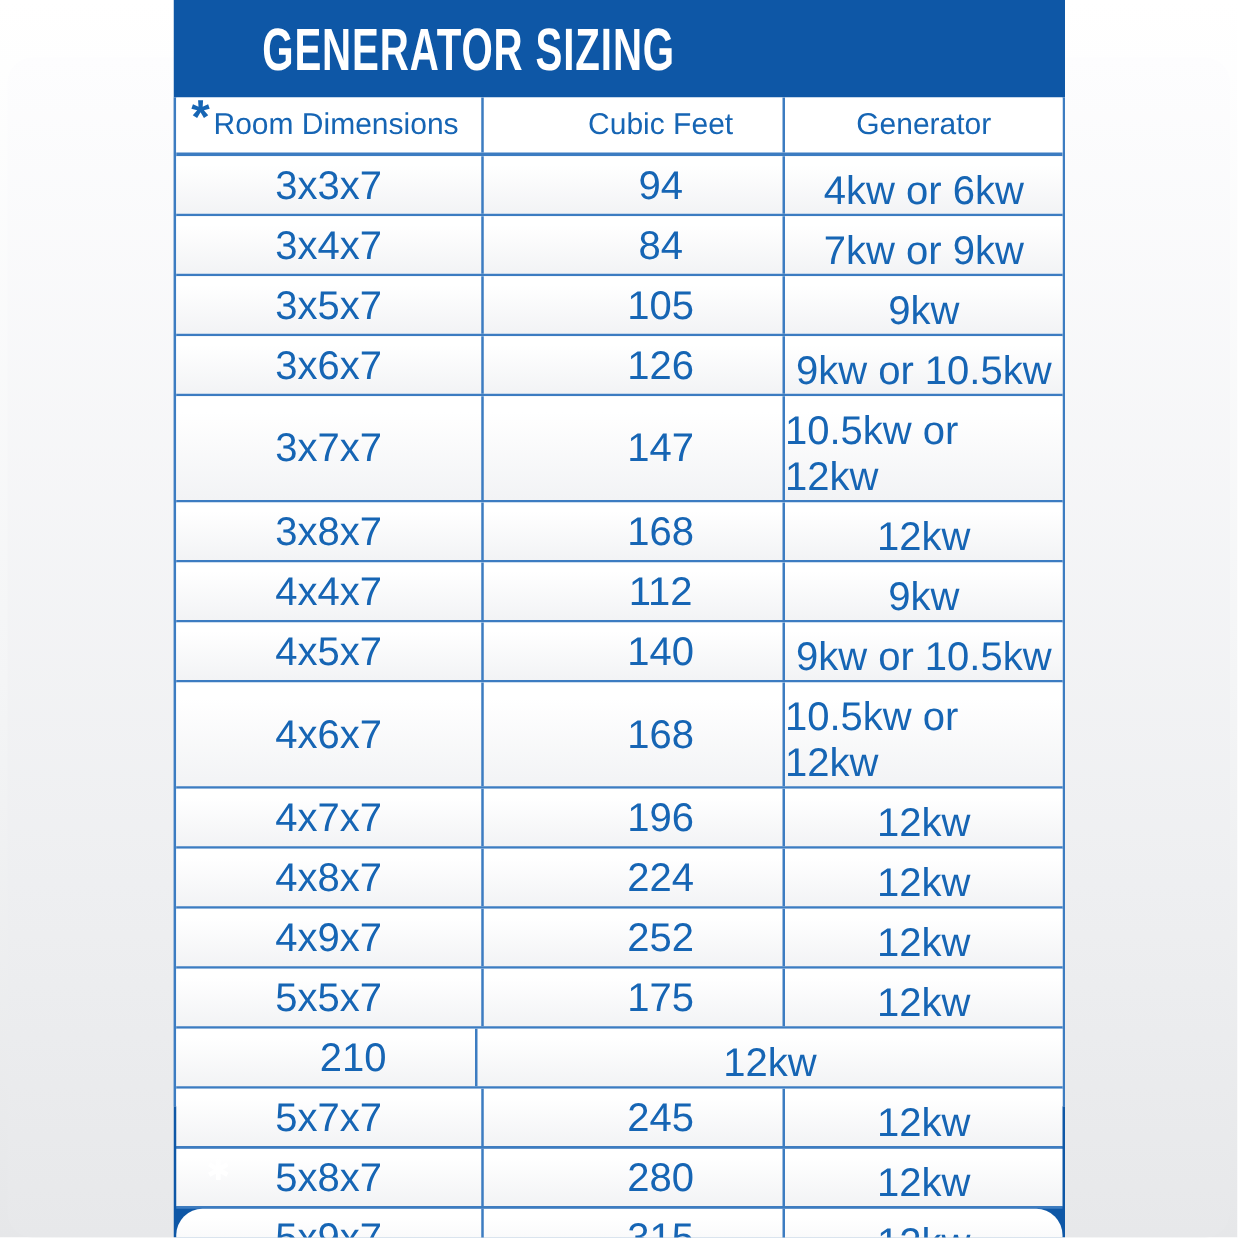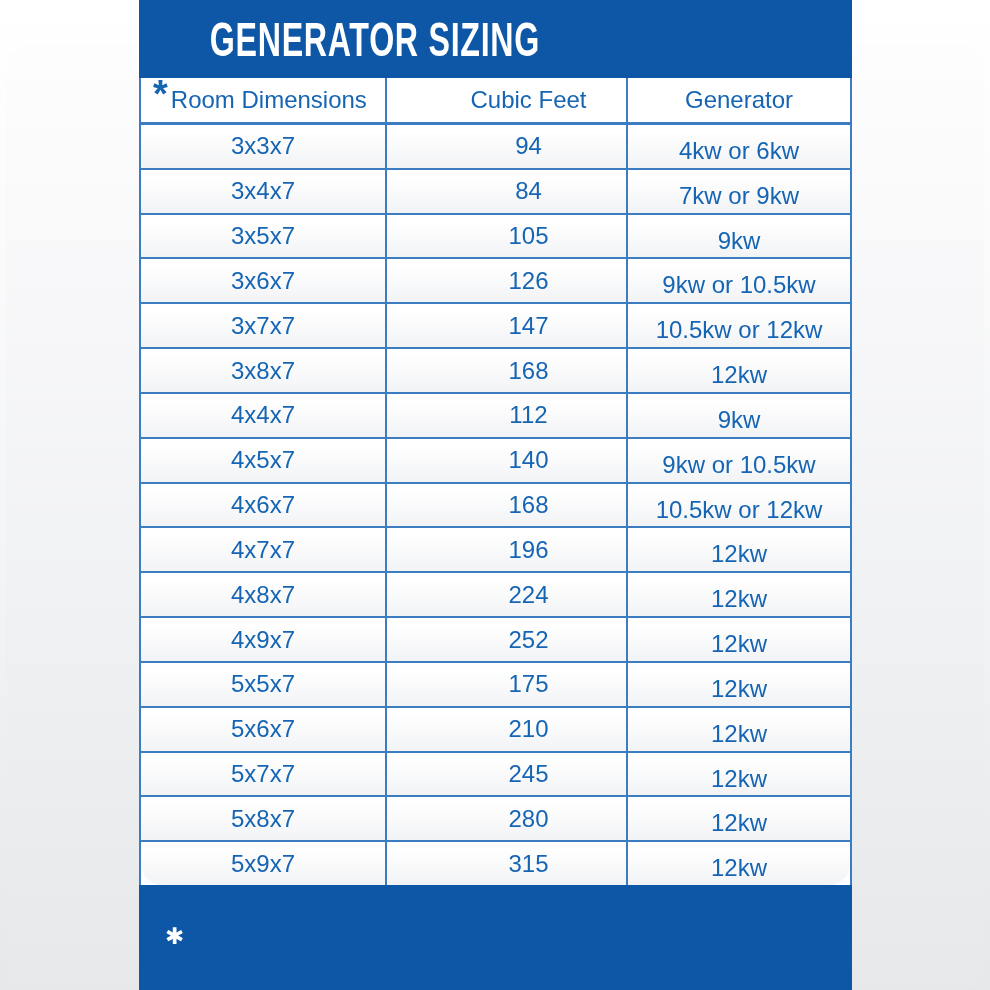--- a/index.html
+++ b/index.html
@@ -61,21 +61,21 @@
   .tbody{flex:1;display:flex;flex-direction:column;}
   .trow{
     flex:1;display:flex;
     border-bottom:2px solid var(--border-blue);
     background:linear-gradient(180deg,var(--row-bg-top) 15%,var(--row-bg-bottom) 100%);
   }
   .trow:last-child{border-bottom:none;border-radius:21px;}
   .cell{
     display:flex;align-items:center;justify-content:center;
     color:var(--text-blue);
-    font-size:24px;
+    font-size:32px;
   }
   .col1{width:246px;flex:none;border-right:2px solid var(--border-blue);}
   .col2{width:197px;flex:none;border-right:2px solid var(--border-blue);margin-left:44px;}
   .col3{flex:1;}
   .cell.generator{padding-top:9px;}
   .th{font-size:24px;}
   .th-room{justify-content:flex-start;padding-left:12px;}
   .th-marker{
     font-size:38px;font-weight:700;
     position:relative;top:-6px;
@@ -171,21 +171,20 @@
           <div class="cell col1">4x9x7</div>
           <div class="cell col2">252</div>
           <div class="cell col3 generator">12kw</div>
         </div>
         <div class="trow">
           <div class="cell col1">5x5x7</div>
           <div class="cell col2">175</div>
           <div class="cell col3 generator">12kw</div>
         </div>
         <div class="trow">
-          <div class="cell col1">5x6x7</div>
           <div class="cell col2">210</div>
           <div class="cell col3 generator">12kw</div>
         </div>
         <div class="trow">
           <div class="cell col1">5x7x7</div>
           <div class="cell col2">245</div>
           <div class="cell col3 generator">12kw</div>
         </div>
         <div class="trow">
           <div class="cell col1">5x8x7</div>

